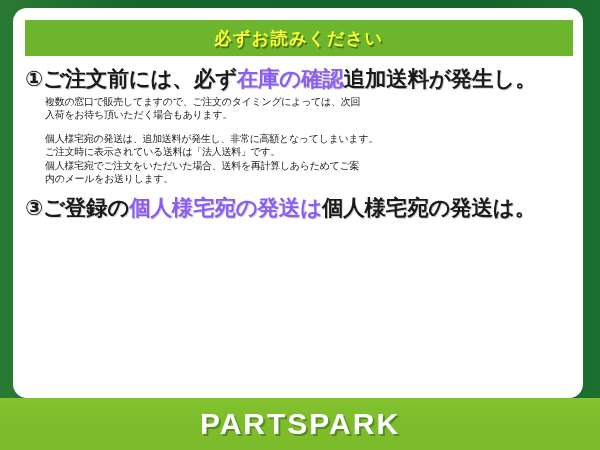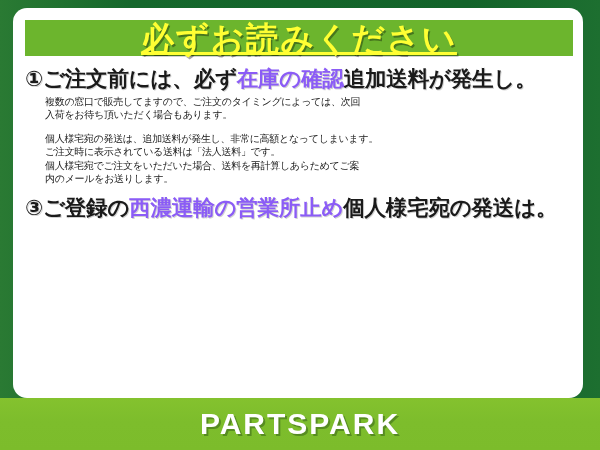--- a/index.html
+++ b/index.html
@@ -44,27 +44,26 @@
     top: 12px;
     width: 548px;
     height: 36px;
     background: #6cb52d;
     display: flex;
     align-items: center;
     justify-content: center;
   }
   .title-text {
     color: #ffff33;
-    font-size: 33px;
+    font-size: 17px;
     font-weight: bold;
     letter-spacing: 1.5px;
     text-shadow: 1.5px 1.5px 0 rgba(0,0,0,0.35);
     line-height: 1;
     white-space: nowrap;
-    text-decoration: underline;
   }
 
   
   .content {
     position: absolute;
     left: 0;
     top: 56px;
     width: 570px;
     padding: 0 10px 0 12px;
     box-sizing: border-box;
@@ -144,21 +143,21 @@
       </div>
 
       <div class="item" id="item-2">
         <div class="item-body">個人様宅宛の発送は、追加送料が発生し、非常に高額となってしまいます。
 ご注文時に表示されている送料は「法人送料」です。
 個人様宅宛でご注文をいただいた場合、送料を再計算しあらためてご案
 内のメールをお送りします。</div>
       </div>
 
       <div class="item" id="item-3">
-        <div class="item-heading"><span>③</span><span>ご登録の</span><span class="hl">西濃運輸の営業所止め</span><span>個人様宅宛の発送は。</span></div>
+        <div class="item-heading"><span>③</span><span>ご登録の</span><span class="hl">個人様宅宛の発送は</span><span>個人様宅宛の発送は。</span></div>
       </div>
 
     </div>
   </div>
 
   <div class="footer">
     <span class="brand">PARTSPARK</span>
   </div>
 
 </div>

